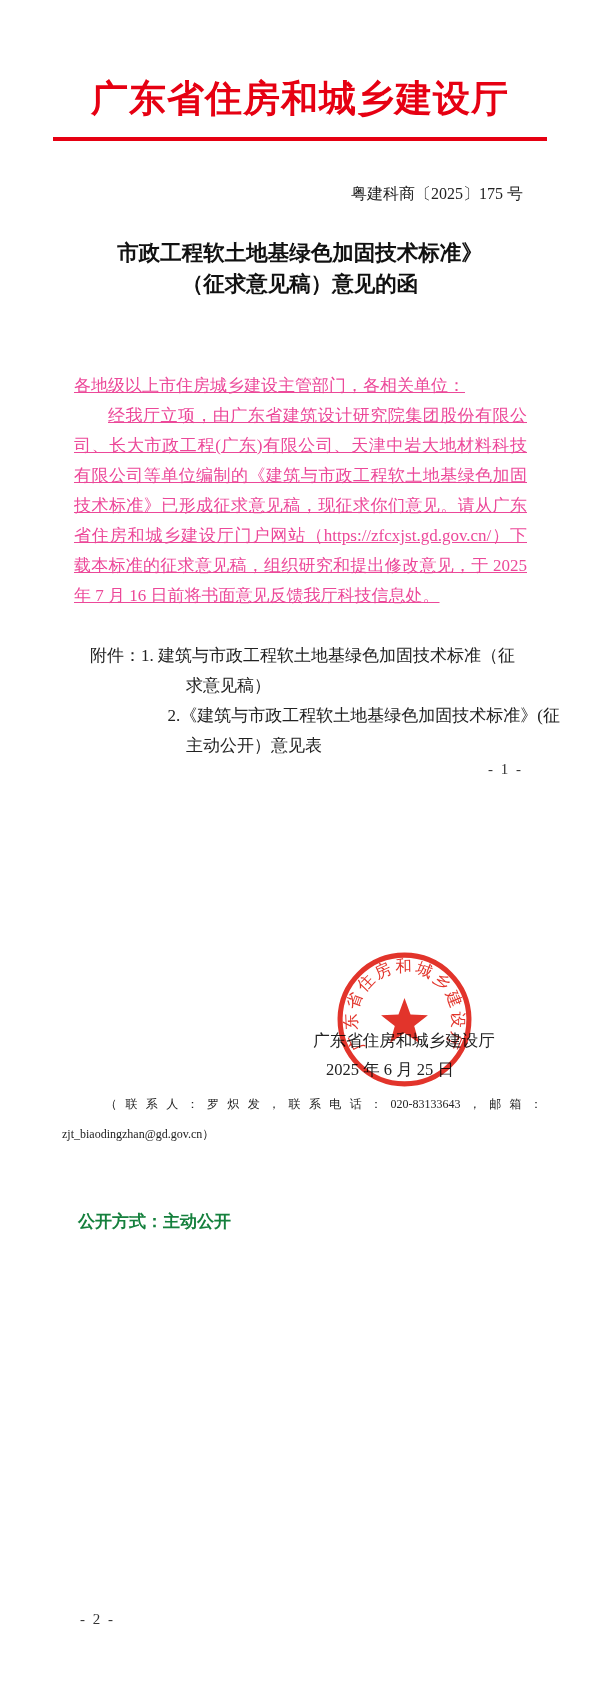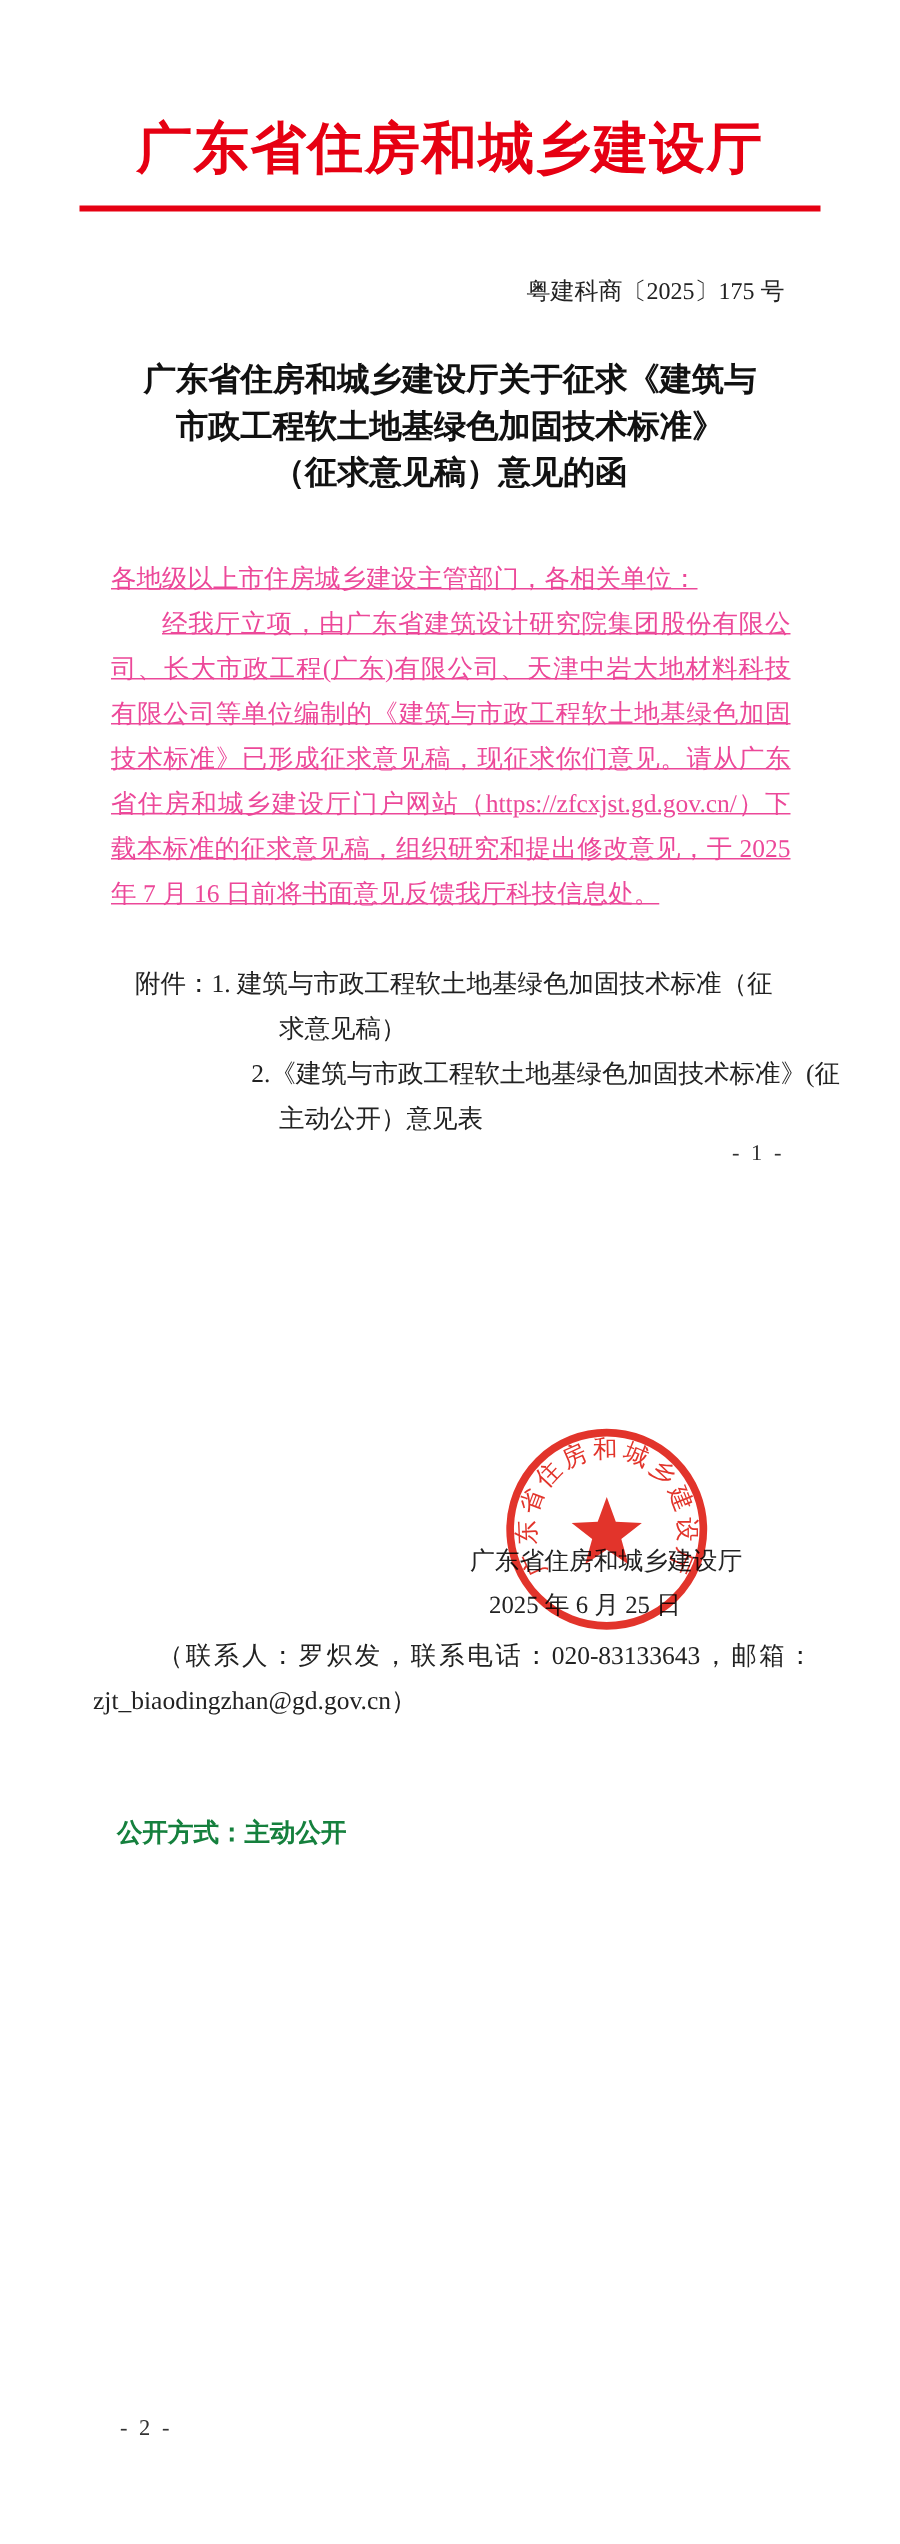--- a/index.html
+++ b/index.html
@@ -69,21 +69,21 @@
     white-space:nowrap;
   }
   .seal {
     position:absolute; top:951px; left:336px;
     width:137px; height:137px;
     mix-blend-mode:multiply; opacity:0.93;
   }
   
   .contact {
     position:absolute; top:1089px; left:62px; width:480px;
-    font-size:17px; line-height:30px; text-indent:43px;
+    font-size:12px; line-height:30px; text-indent:43px;
     text-align:justify; color:#222;
   }
   .disclosure {
     position:absolute; top:1210px; left:78px;
     font-size:17px; font-weight:bold; color:#15803d;
   }
   .pg2 {
     position:absolute; top:1611px; left:80px;
     font-size:15px; color:#333; letter-spacing:2px;
   }
@@ -92,21 +92,20 @@
 <body>
 
 <div class="page">
 
   <div class="letterhead">广东省住房和城乡建设厅</div>
   <div class="red-rule"></div>
 
   <div class="doc-number">粤建科商〔2025〕175 号</div>
 
   <div class="doc-title">
-    <div>广东省住房和城乡建设厅关于征求《建筑与</div>
     <div>市政工程软土地基绿色加固技术标准》</div>
     <div>（征求意见稿）意见的函</div>
   </div>
 
   <div class="body-text">
     <p class="salutation">各地级以上市住房城乡建设主管部门，各相关单位：</p>
     <p class="para">经我厅立项，由广东省建筑设计研究院集团股份有限公司、长大市政工程(广东)有限公司、天津中岩大地材料科技有限公司等单位编制的《建筑与市政工程软土地基绿色加固技术标准》已形成征求意见稿，现征求你们意见。请从广东省住房和城乡建设厅门户网站（https://zfcxjst.gd.gov.cn/）下载本标准的征求意见稿，组织研究和提出修改意见，于 2025 年 7 月 16 日前将书面意见反馈我厅科技信息处。</p>
   </div>
 
   <div class="attachments">

